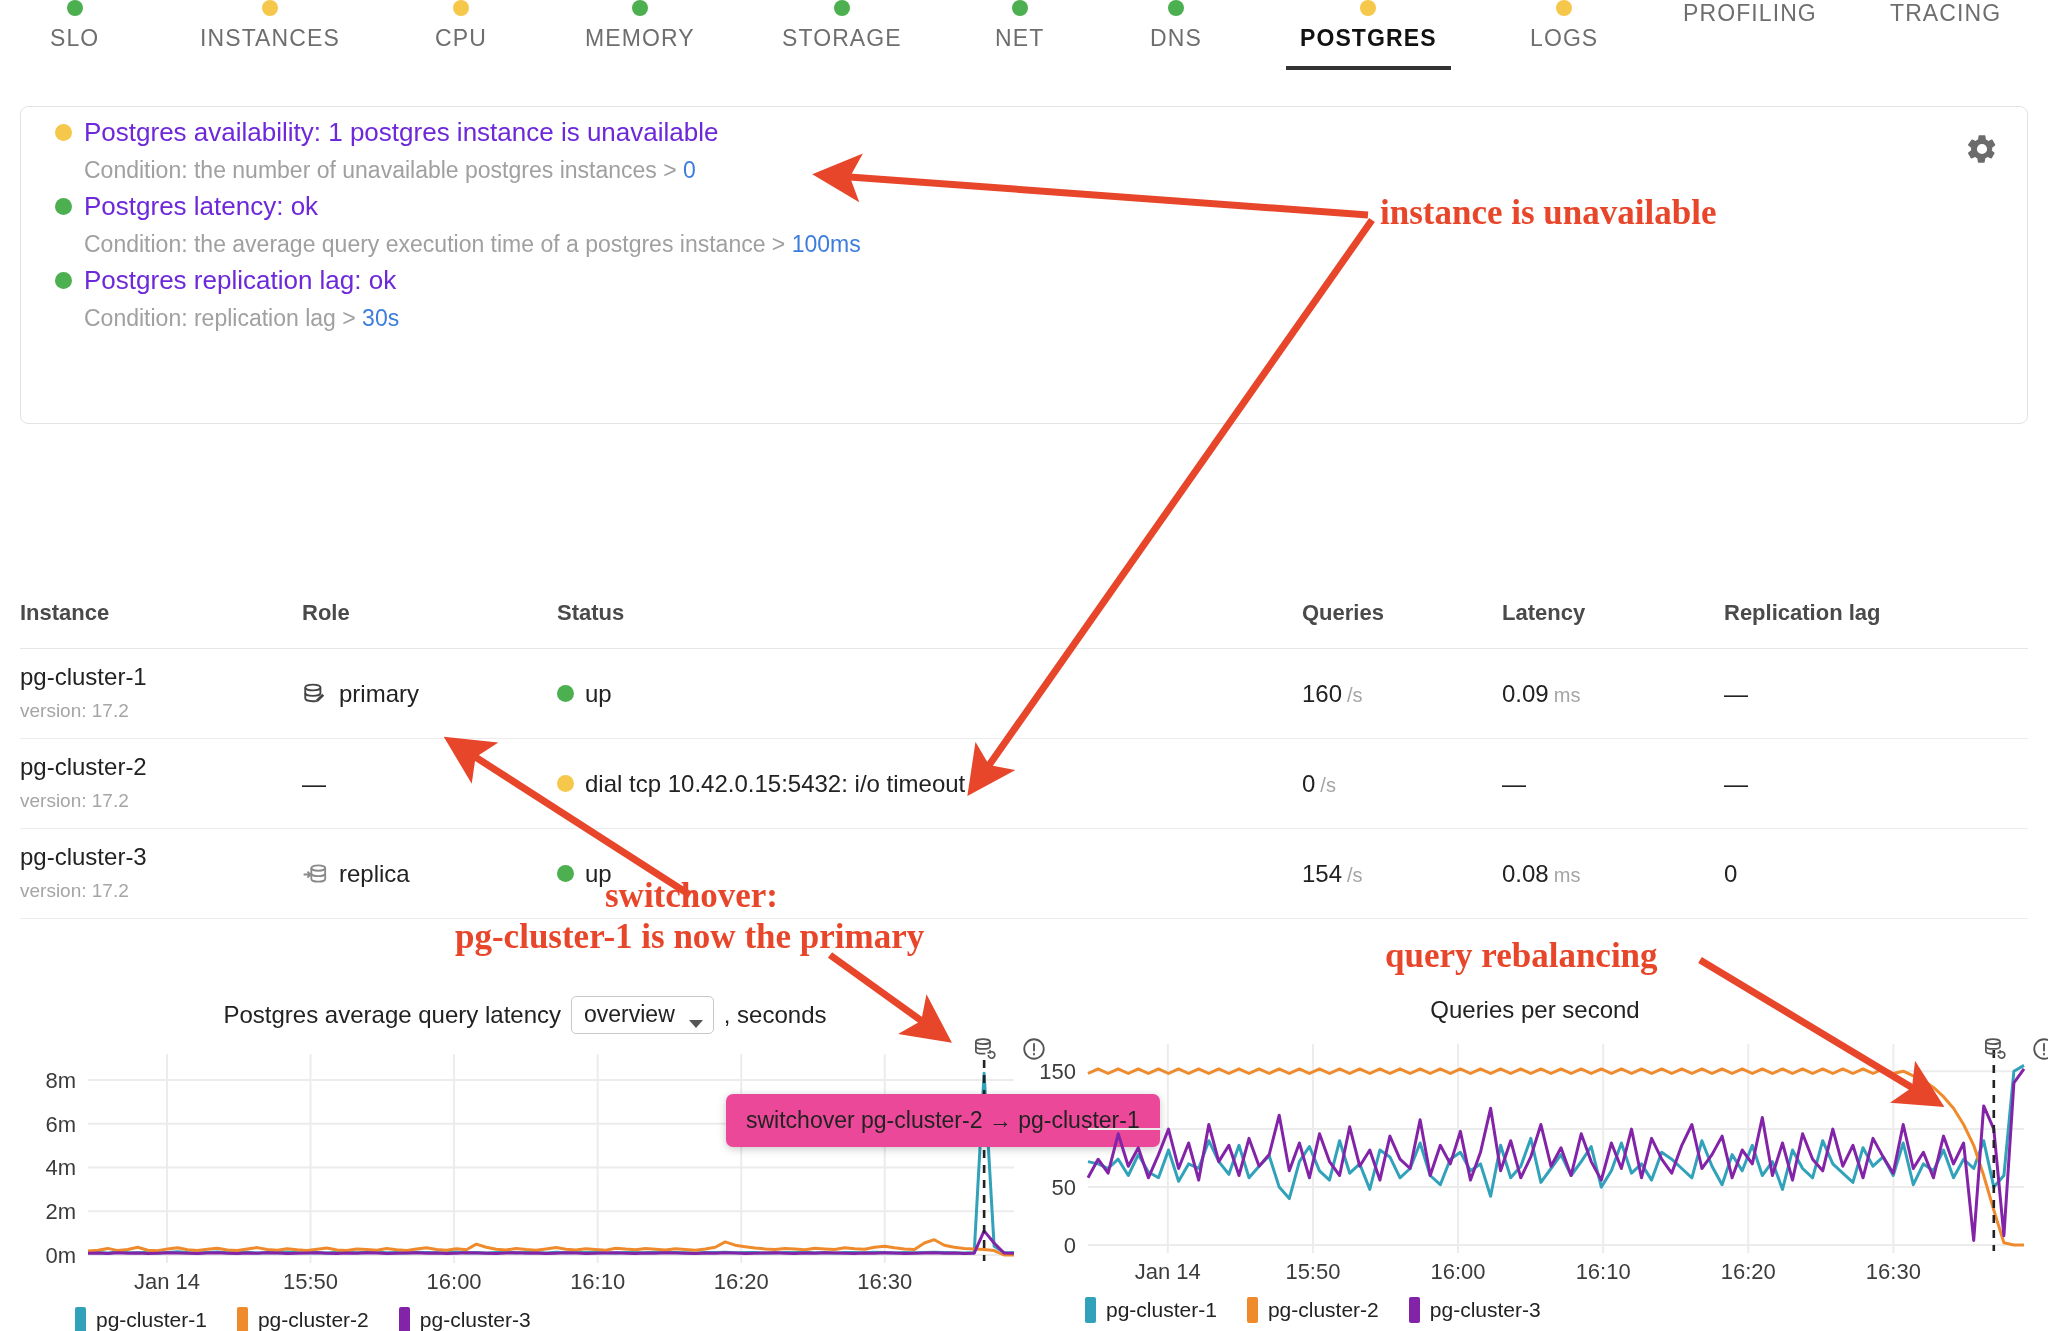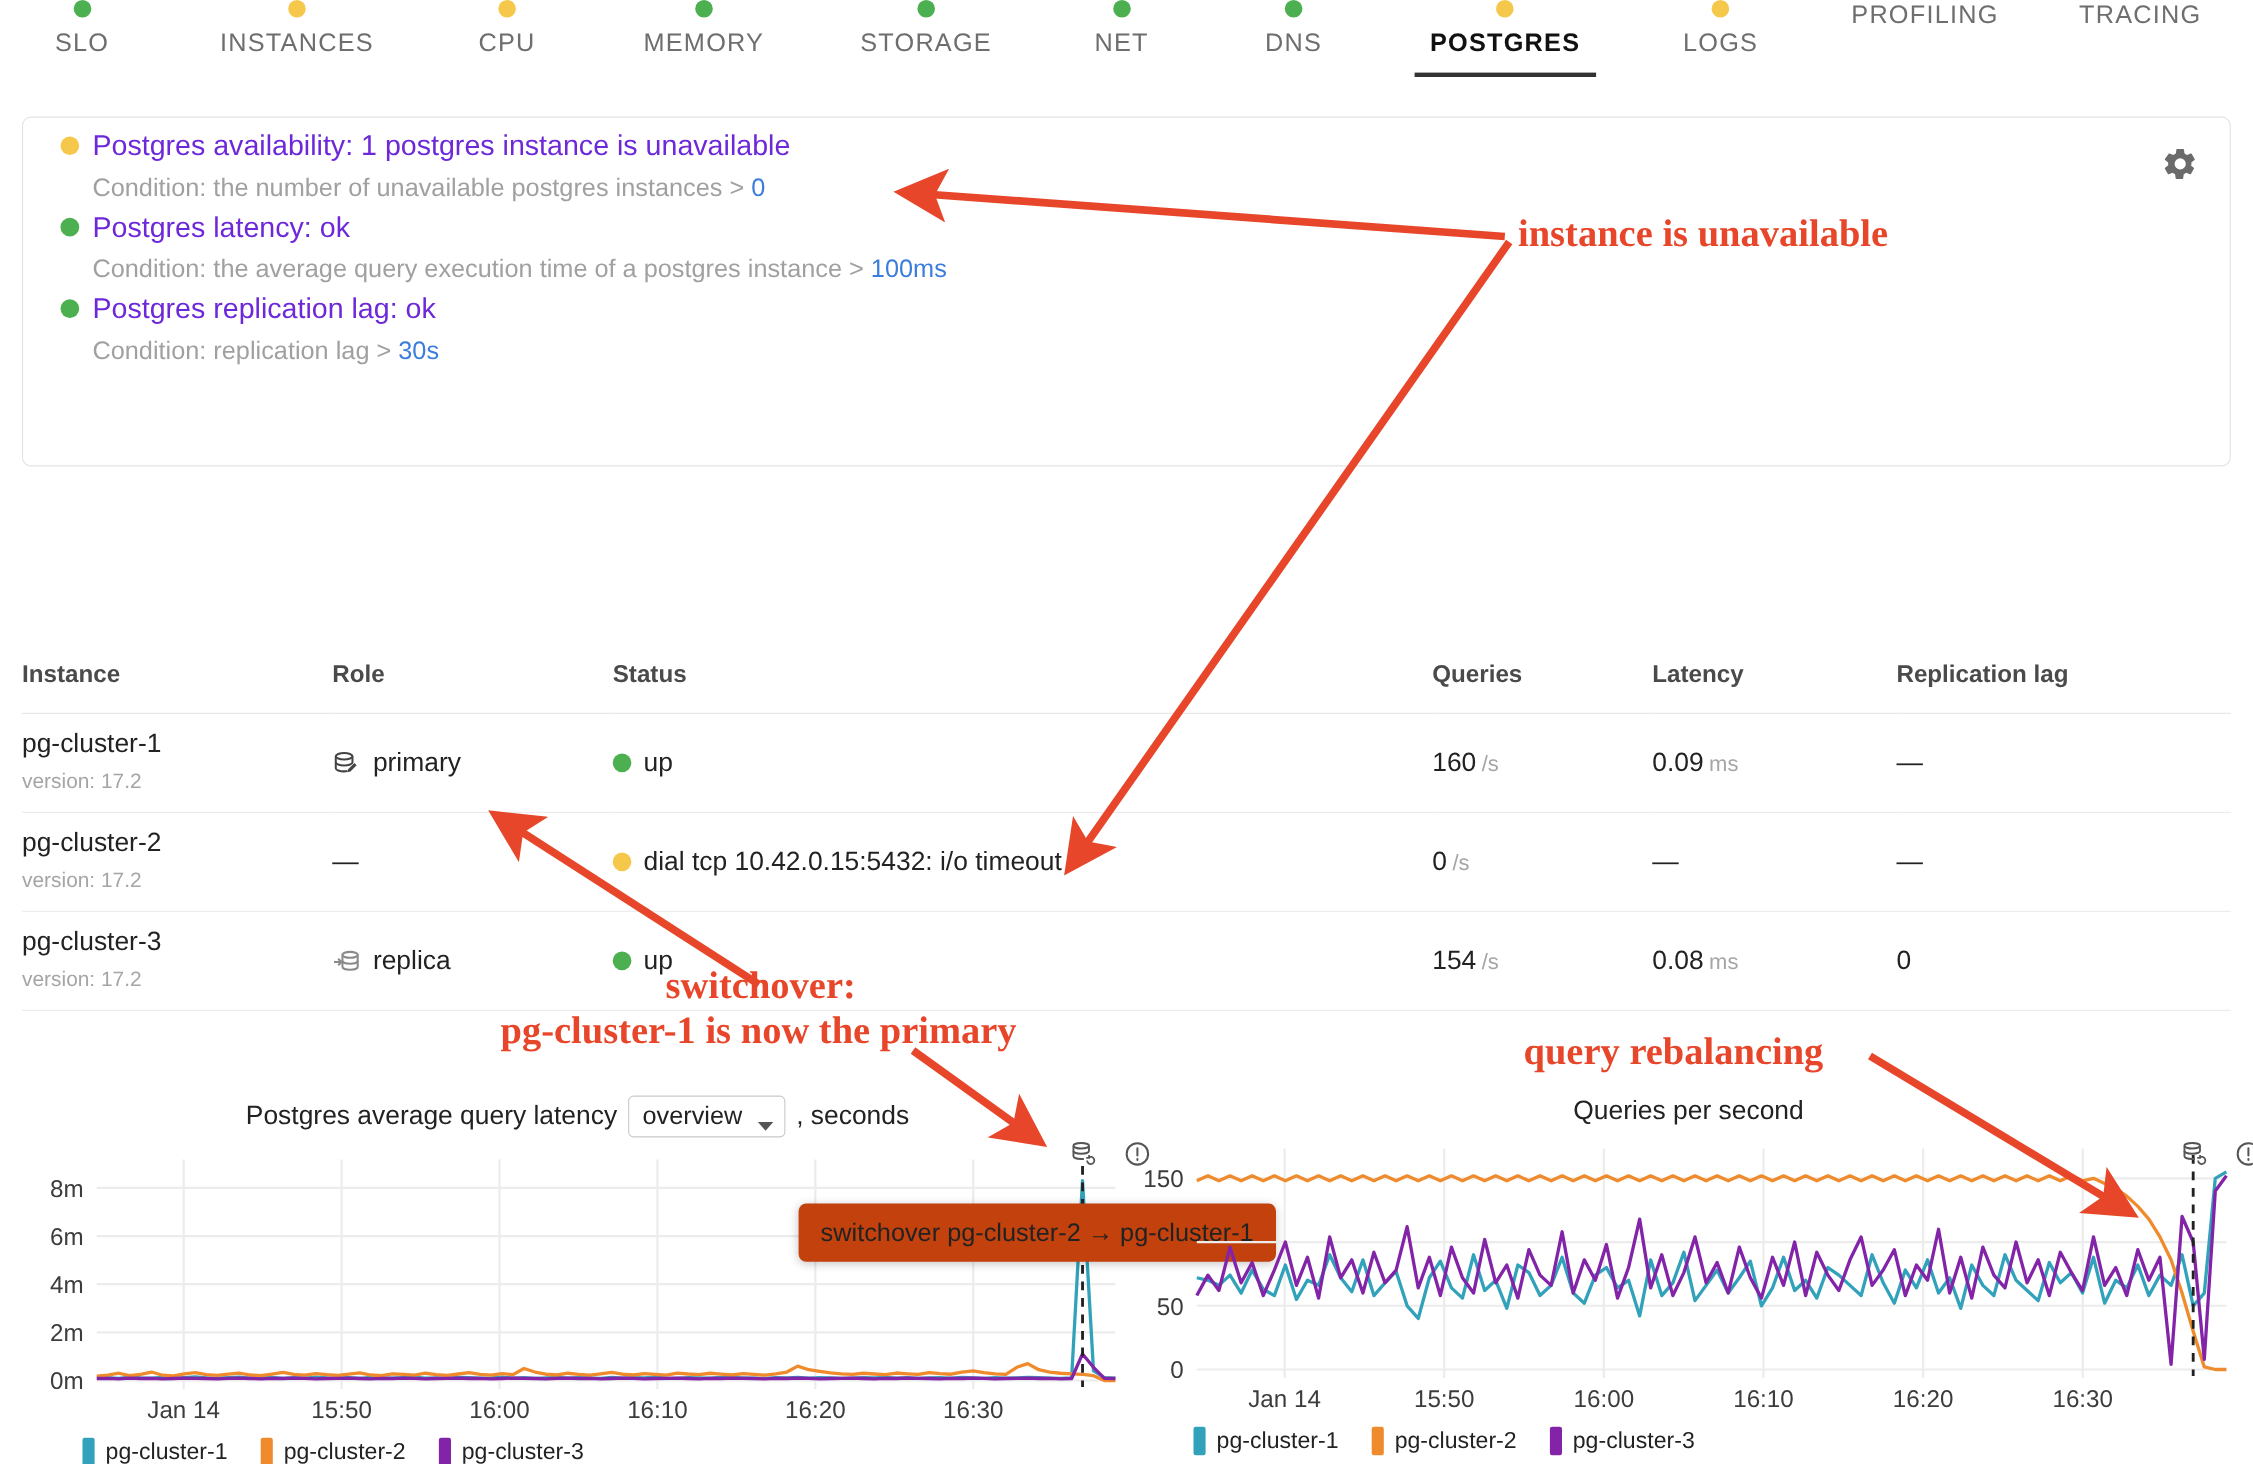--- a/index.html
+++ b/index.html
@@ -77,21 +77,21 @@
     border:1px solid #c9c9c9;border-radius:5px;background:#fff;
     font-size:23px;color:#222;padding:4px 10px 5px 12px;
     display:inline-flex;align-items:flex-end;gap:14px;cursor:pointer;
   }
   .caret{width:0;height:0;border-left:7px solid transparent;border-right:7px solid transparent;border-top:8px solid #555;}
   .axlabel{font-size:22px;fill:#3c3c3c;font-family:"Liberation Sans",sans-serif;}
   .legend{display:flex;align-items:center;gap:10px;font-size:21px;color:#222;}
   .legend .sw{width:11px;height:26px;border-radius:2px;display:inline-block;}
   .legend-group{display:flex;align-items:center;gap:30px;}
   #tooltip{
-    position:absolute;background:#c2410c;border-radius:7px;
+    position:absolute;background:#ec4899;border-radius:7px;
     box-shadow:0 2px 9px rgba(0,0,0,.22);
     font-size:23px;color:#222;padding:13px 20px;white-space:nowrap;
   }
   
   .anno{
     position:absolute;color:#e8462a;font-family:"Liberation Serif", serif;
     font-weight:700;font-size:35px;white-space:nowrap;line-height:1.18;
   }
   #overlay{position:absolute;left:0;top:0;width:2048px;height:1331px;pointer-events:none;}
 </style>

